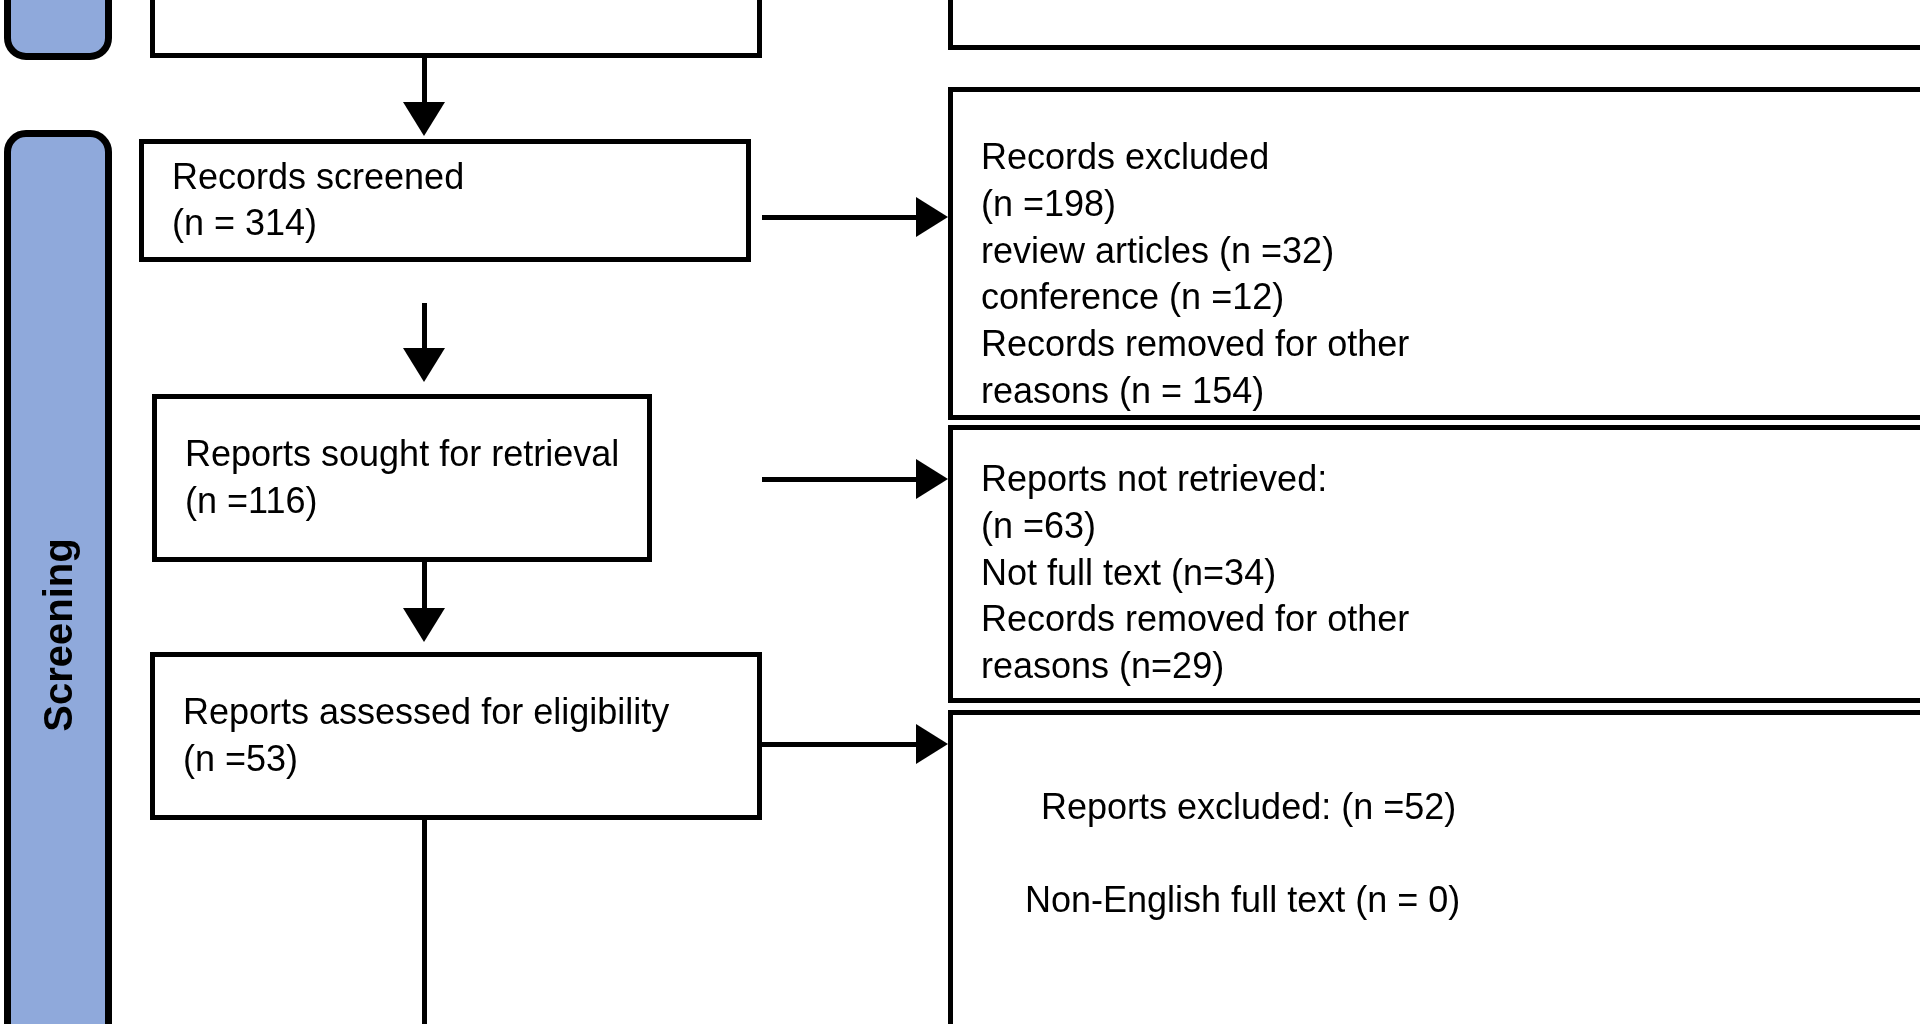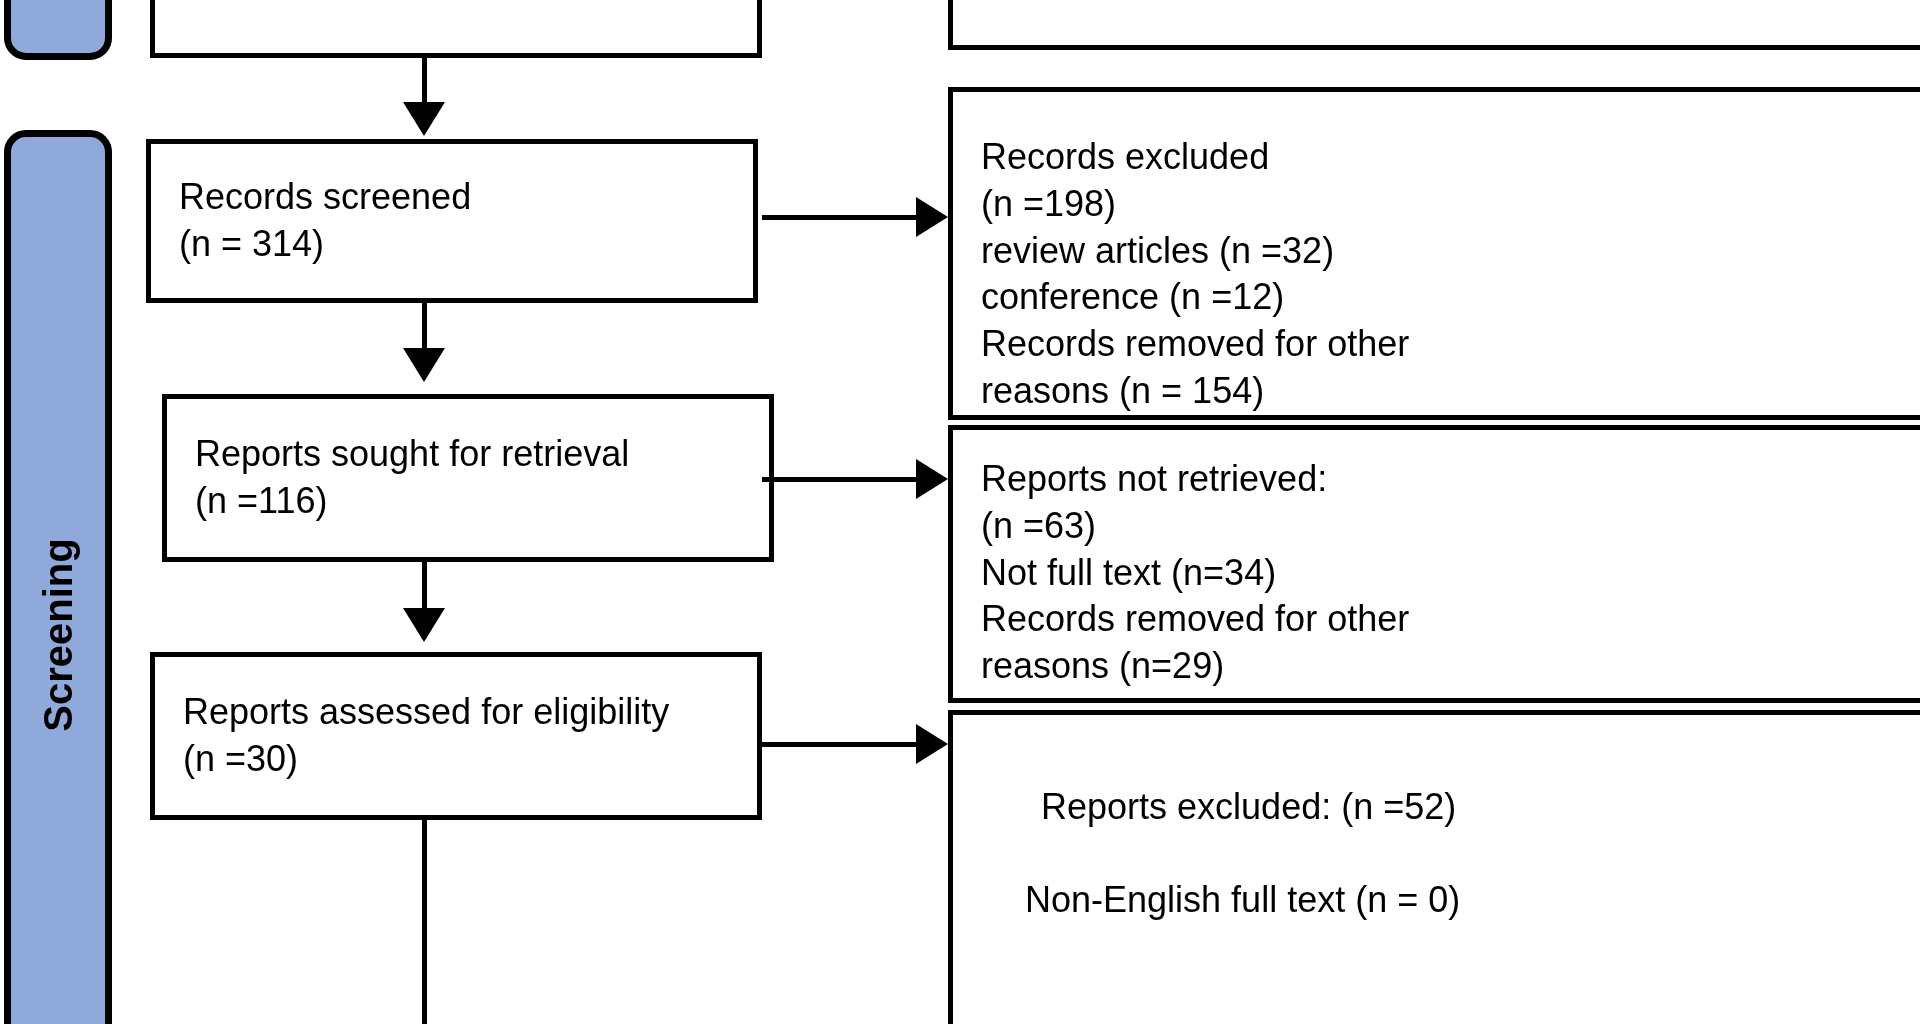--- a/index.html
+++ b/index.html
@@ -110,39 +110,39 @@
     <span class="phase-label">Screening</span>
   </div>
 
   <div class="flow-box" style="left:150px; top:-120px; width:612px; height:178px;">
     <div class="box-text mid"></div>
   </div>
 
   <div class="v-line" style="left:422px; top:58px; width:5px; height:62px;"></div>
   <div class="arrow-down" style="left:403px; top:102px;"></div>
 
-  <div class="flow-box" style="left:146px; top:139px; width:612px; height:164px;">
+  <div class="flow-box" style="left:139px; top:139px; width:612px; height:123px;">
     <div class="box-text mid">Records screened
 (n = 314)</div>
   </div>
 
   <div class="v-line" style="left:422px; top:303px; width:5px; height:62px;"></div>
   <div class="arrow-down" style="left:403px; top:348px;"></div>
 
-  <div class="flow-box" style="left:162px; top:394px; width:612px; height:168px;padding-left:44px;">
+  <div class="flow-box" style="left:152px; top:394px; width:500px; height:168px;padding-left:44px;">
     <div class="box-text mid">Reports sought for retrieval
 (n =116)</div>
   </div>
 
   <div class="v-line" style="left:422px; top:562px; width:5px; height:62px;"></div>
   <div class="arrow-down" style="left:403px; top:608px;"></div>
 
   <div class="flow-box" style="left:150px; top:652px; width:612px; height:168px;">
     <div class="box-text mid">Reports assessed for eligibility
-(n =30)</div>
+(n =53)</div>
   </div>
 
   <div class="v-line" style="left:422px; top:820px; width:5px; height:204px;"></div>
 
   <div class="flow-box" style="left:948px; top:-150px; width:990px; height:200px;">
     <div class="box-text" style="bottom:44px; top:auto;">reasons (n = 43)</div>
   </div>
 
   <div class="h-line" style="left:762px; top:215px; width:158px; height:5px;"></div>
   <div class="arrow-right" style="left:916px; top:197px;"></div>

